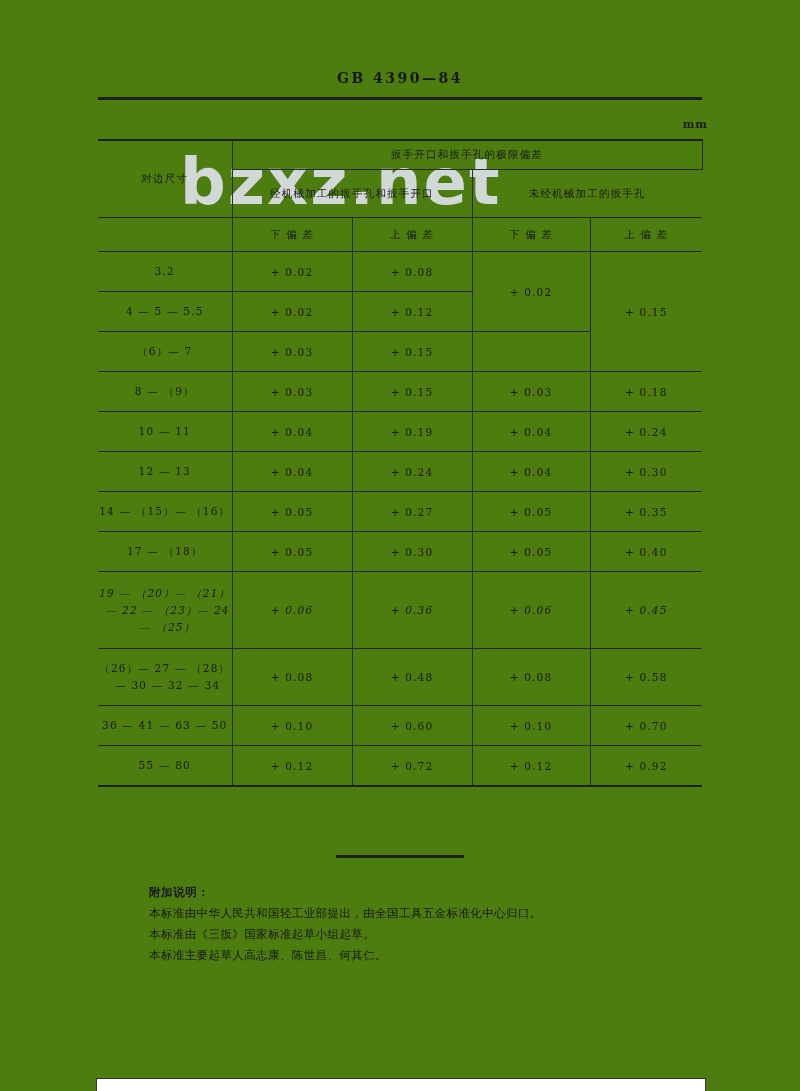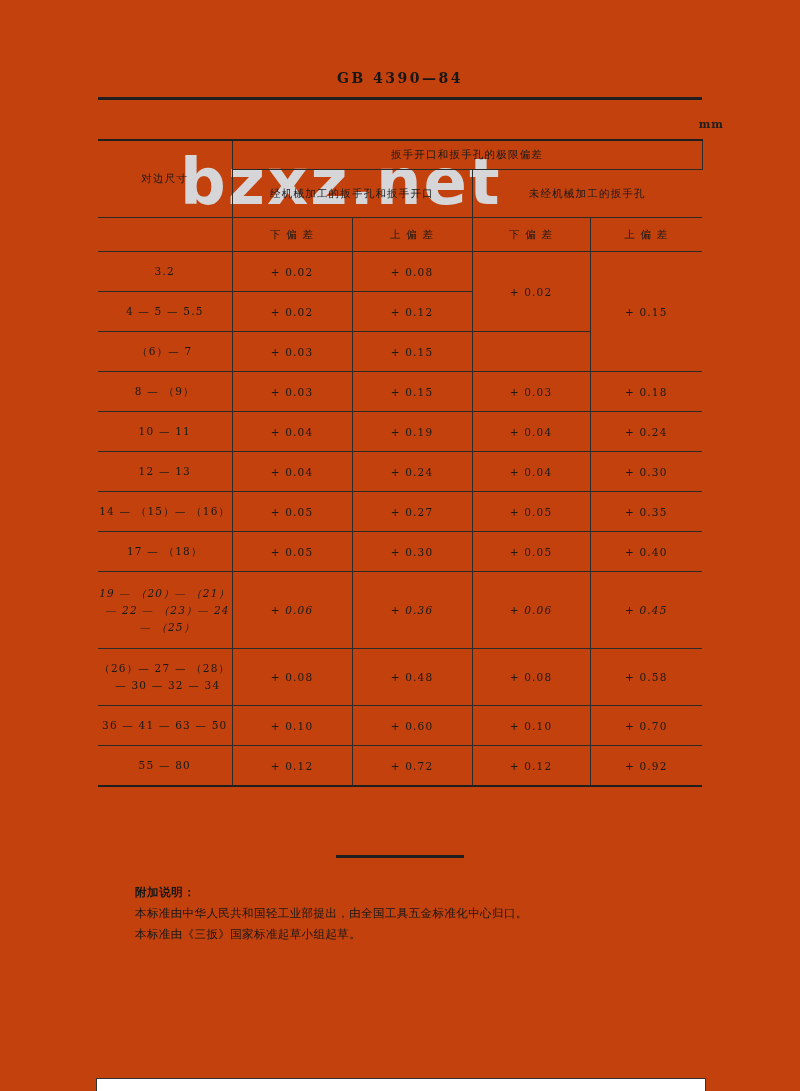--- a/index.html
+++ b/index.html
@@ -8,21 +8,21 @@
     background: #ffffff;
   }
   body {
     font-family: "Liberation Serif", "DejaVu Serif", serif;
     color: #1a1a1a;
   }
   #page {
     position: relative;
     width: 800px;
     height: 1091px;
-    background: #c2410c;
+    background: #4d7c0f;
     overflow: hidden;
   }
 
   
   .page-header {
     position: absolute;
     left: 0;
     top: 70px;
     width: 800px;
     text-align: center;
@@ -37,21 +37,21 @@
     left: 98px;
     top: 97px;
     width: 604px;
     height: 2.5px;
     background: #1f1f1f;
   }
 
   
   .unit-label {
     position: absolute;
-    right: 76px;
+    right: 92px;
     top: 118px;
     font-family: "DejaVu Serif", "Liberation Serif", serif;
     font-size: 11px;
     font-weight: bold;
     letter-spacing: 1px;
     color: #1f1f1f;
   }
 
   
   .watermark {
@@ -137,21 +137,21 @@
     left: 336px;
     top: 855px;
     width: 128px;
     height: 2.5px;
     background: #1f1f1f;
   }
 
   
   .footnote {
     position: absolute;
-    left: 135px;
+    left: 149px;
     top: 882px;
     width: 560px;
     font-family: "DejaVu Sans", "Liberation Sans", sans-serif;
     font-size: 11.5px;
     line-height: 21px;
     color: #171717;
     letter-spacing: 0.4px;
   }
   .footnote .fn-title {
     font-weight: bold;
@@ -330,17 +330,18 @@
       </tbody>
     </table>
   </div>
 
   <div class="short-rule"></div>
 
   <div class="footnote">
     <div class="fn-title">附加说明：</div>
     <div class="fn-line">本标准由中华人民共和国轻工业部提出，由全国工具五金标准化中心归口。</div>
     <div class="fn-line">本标准由《三扳》国家标准起草小组起草。</div>
+    <div class="fn-line">本标准主要起草人高志康、陈世昌、何其仁。</div>
   </div>
 
   <div class="bottom-box"></div>
 
 </div>
 
 </body></html>

